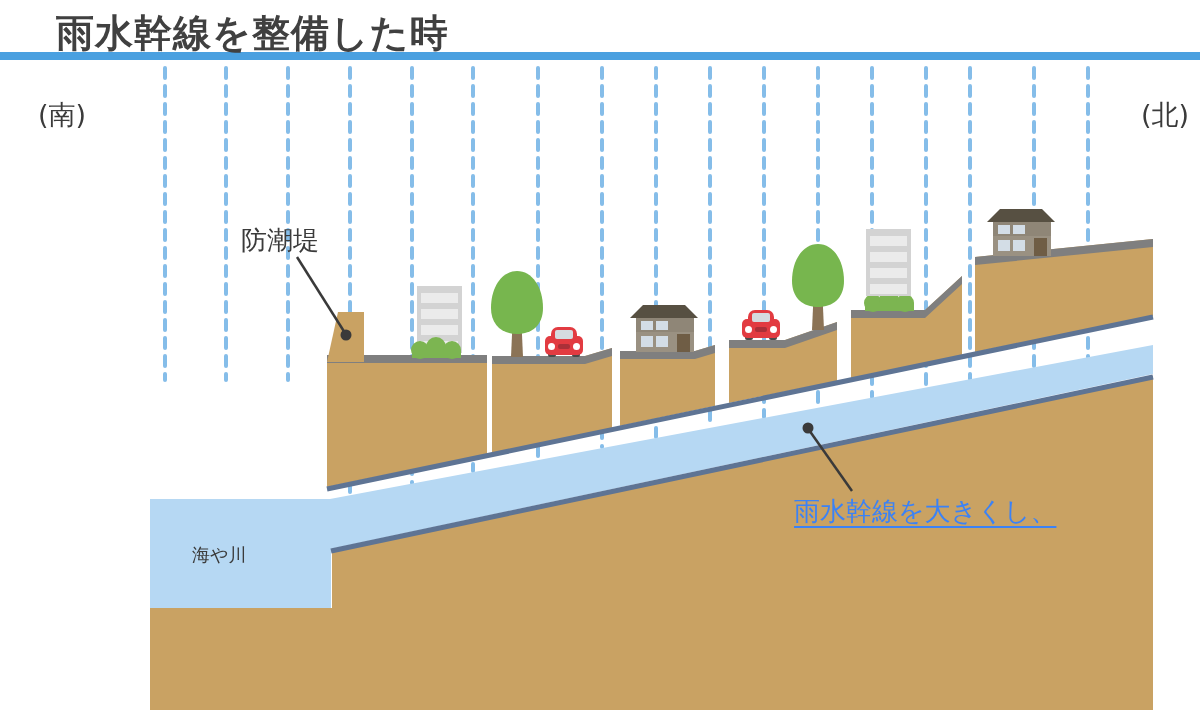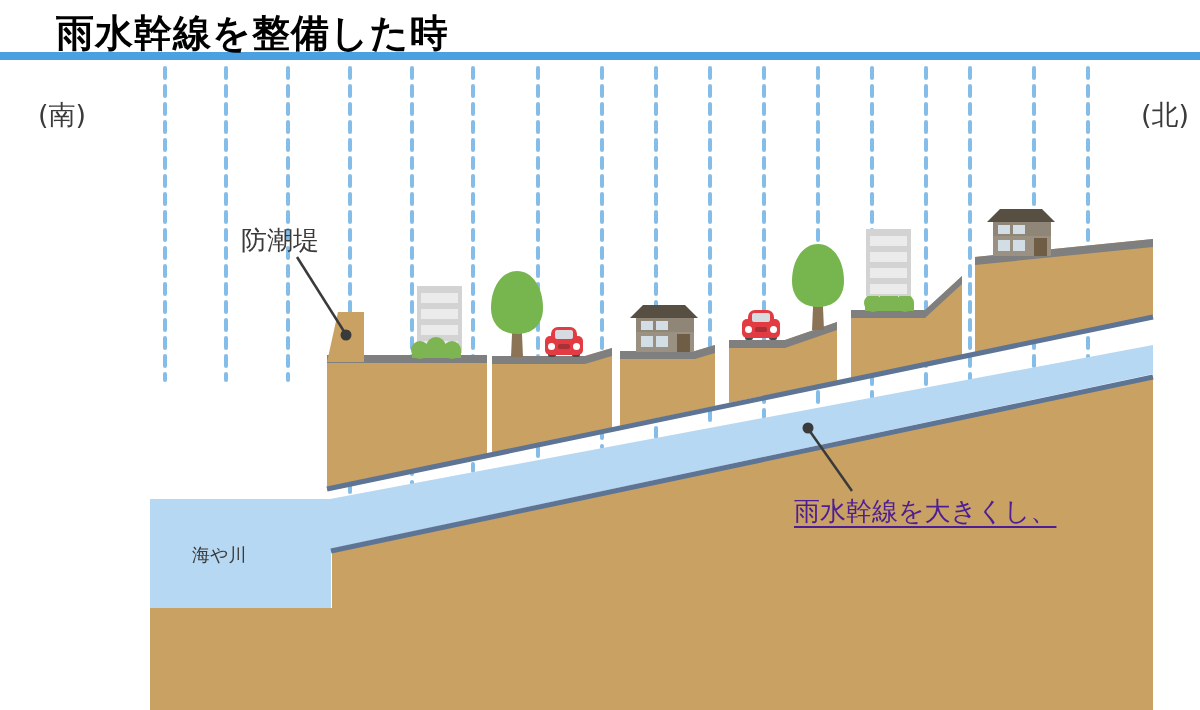--- a/index.html
+++ b/index.html
@@ -2,26 +2,26 @@
 <html style="--accent-bar: #4aa0e0; --rain: #85bde9; --ground: #c9a263; --water: #b6d8f3; --slate-edge: #5e7494; --road: #7f7f7f; --tree-green: #77b64e; --trunk-brown: #8b7356; --bush-green: #7cb551; --building-gray: #d3d3d3; --building-window: #ebebeb; --house-roof: #575042; --house-wall: #9a9182; --house-wall-upper: #8f8677; --house-window: #d3dde6; --house-door: #6f5d45; --car-red: #e23b41; --car-glass: #d5dbdf; --text: #3b3b3b; --pointer: #3a3a3a;"><head>
 <meta charset="utf-8">
 <style>
   html,body{margin:0;padding:0;background:#fff;}
   .stage{
     position:relative;width:1200px;height:710px;overflow:hidden;background:#fff;
     font-family:"DejaVu Sans","Liberation Sans",sans-serif;
   }
   .stage svg{position:absolute;left:0;top:0;}
   .label{position:absolute;color:var(--text,#3b3b3b);white-space:nowrap;}
-  .title{left:56px;top:8px;font-size:38px;font-weight:bold;letter-spacing:1px;color:#000000;}
+  .title{left:56px;top:8px;font-size:38px;font-weight:bold;letter-spacing:1px;color:#404040;}
   .south{left:38px;top:97px;font-size:27px;}
   .north{left:1141px;top:97px;font-size:27px;}
   .seawall-label{left:241px;top:223px;font-size:26px;}
   .sea-label{left:192px;top:543px;font-size:18px;}
-  .trunk-label{left:794px;top:492px;font-size:26px;line-height:38px;color:#4c1d95;}
+  .trunk-label{left:794px;top:492px;font-size:26px;line-height:38px;color:#3b82f6;}
   .trunk-label span{display:block;text-decoration:underline;text-decoration-thickness:2px;text-underline-offset:6px;}
   .rain{stroke:var(--rain);stroke-width:4;stroke-dasharray:10 8;stroke-linecap:round;fill:none;}
   .c-accent{fill:var(--accent-bar);}
   .c-ground{fill:var(--ground);}
   .c-water{fill:var(--water);}
   .c-road{fill:var(--road);}
   .slate{stroke:var(--slate-edge);stroke-width:5;fill:none;}
   .c-bldg{fill:var(--building-gray);}
   .c-band{fill:var(--building-window);}
   .c-bush{fill:var(--bush-green);}

